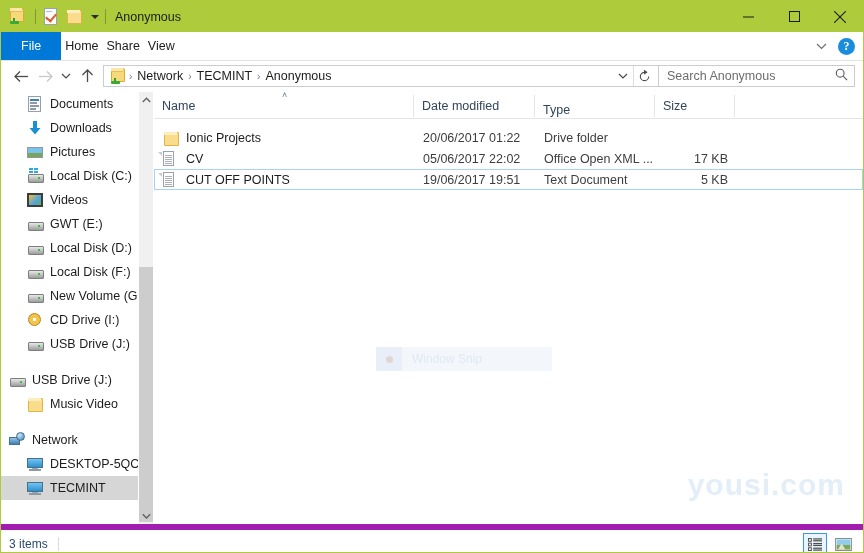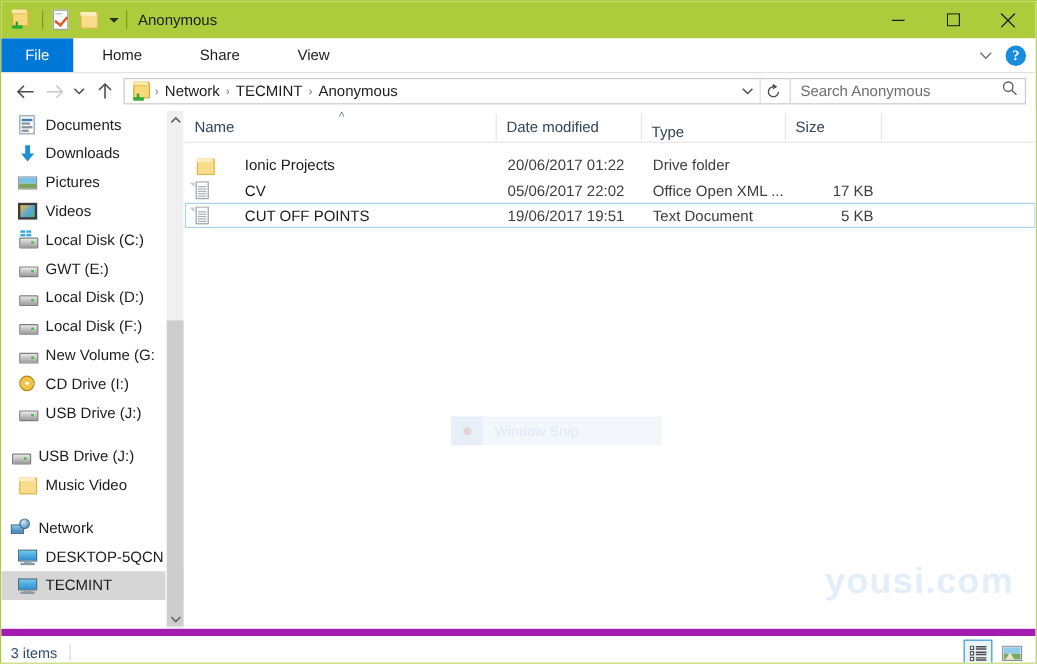--- a/index.html
+++ b/index.html
@@ -126,21 +126,21 @@
   #ribbon {
     height: 28px;
     background: #ffffff;
     border-bottom: 1px solid #e2e2e2;
     display: flex;
     align-items: stretch;
     position: relative;
   }
   .rtab {
     display: flex; align-items: center;
-    padding: 0 24px;
+    padding: 0 4px;
     font-size: 12.5px;
     color: #1c1c1c;
     height: 28px;
     box-sizing: border-box;
     white-space: nowrap;
   }
   .rtab.file {
     background: #0078d7;
     color: #ffffff;
     padding: 8px 20px;
@@ -265,21 +265,21 @@
     display: flex;
     align-items: center;
     font-size: 12.5px;
     color: #1c1c1c;
     white-space: nowrap;
     padding-left: 8px;
     box-sizing: border-box;
   }
   .navitem.sel { background: #d6d6d6; width: 152px; }
   .navitem .nlabel { overflow: hidden; }
-  .ind1 { padding-left: 14px; }
+  .ind1 { padding-left: 26px; }
   .navicon {
     width: 16px; height: 16px;
     margin-right: 7px;
     flex: none;
     position: relative;
   }
 
   
   #navscroll {
     position: absolute;
@@ -353,21 +353,20 @@
   }
   .frow.selected {
     border: 1px solid #a6d4f2;
     background: #ffffff;
   }
   .fcell {
     box-sizing: border-box;
     padding-left: 8px;
     white-space: nowrap;
     overflow: hidden;
-    gap: 18px;
   }
   .fcell.name { width: 260px; display: flex; align-items: center; }
   .fcell.date { width: 121px; color: #3d3d3d; }
   .fcell.type { width: 120px; color: #3d3d3d; }
   .fcell.size { width: 80px; color: #3d3d3d; text-align: right; padding-right: 8px; padding-left: 0; }
   .ficon { width: 16px; height: 16px; margin-right: 7px; flex: none; position: relative; }
 
   #filelist { margin-top: 8px; }
 
   
@@ -698,31 +697,31 @@
             <span class="navicon"><svg width="16" height="16" viewBox="0 0 16 16">
                 <polygon points="6,1 10,1 10,8 13.5,8 8,14.5 2.5,8 6,8" fill="#1b8fd6"></polygon>
               </svg></span>
             <span class="nlabel">Downloads</span>
           </div>
           <div class="navitem ind1">
             <span class="navicon"><span class="picsicon"><span class="frame"></span><span class="sky"></span><span class="land"></span></span></span>
             <span class="nlabel">Pictures</span>
           </div>
           <div class="navitem ind1">
-            <span class="navicon"><span class="vidicon"><span class="strip"></span><span class="inner"></span></span></span>
-            <span class="nlabel">Videos</span>
-          </div>
-          <div class="navitem ind1">
             <span class="navicon"><span class="drv"><span class="win">
                   <i></i>
                   <i></i>
                   <i></i>
                   <i></i>
                 </span><span class="shell"></span><span class="led"></span></span></span>
             <span class="nlabel">Local Disk (C:)</span>
+          </div>
+          <div class="navitem ind1">
+            <span class="navicon"><span class="vidicon"><span class="strip"></span><span class="inner"></span></span></span>
+            <span class="nlabel">Videos</span>
           </div>
           <div class="navitem ind1">
             <span class="navicon"><span class="drv"><span class="shell"></span><span class="led"></span></span></span>
             <span class="nlabel">GWT (E:)</span>
           </div>
           <div class="navitem ind1">
             <span class="navicon"><span class="drv"><span class="shell"></span><span class="led"></span></span></span>
             <span class="nlabel">Local Disk (D:)</span>
           </div>
           <div class="navitem ind1">

